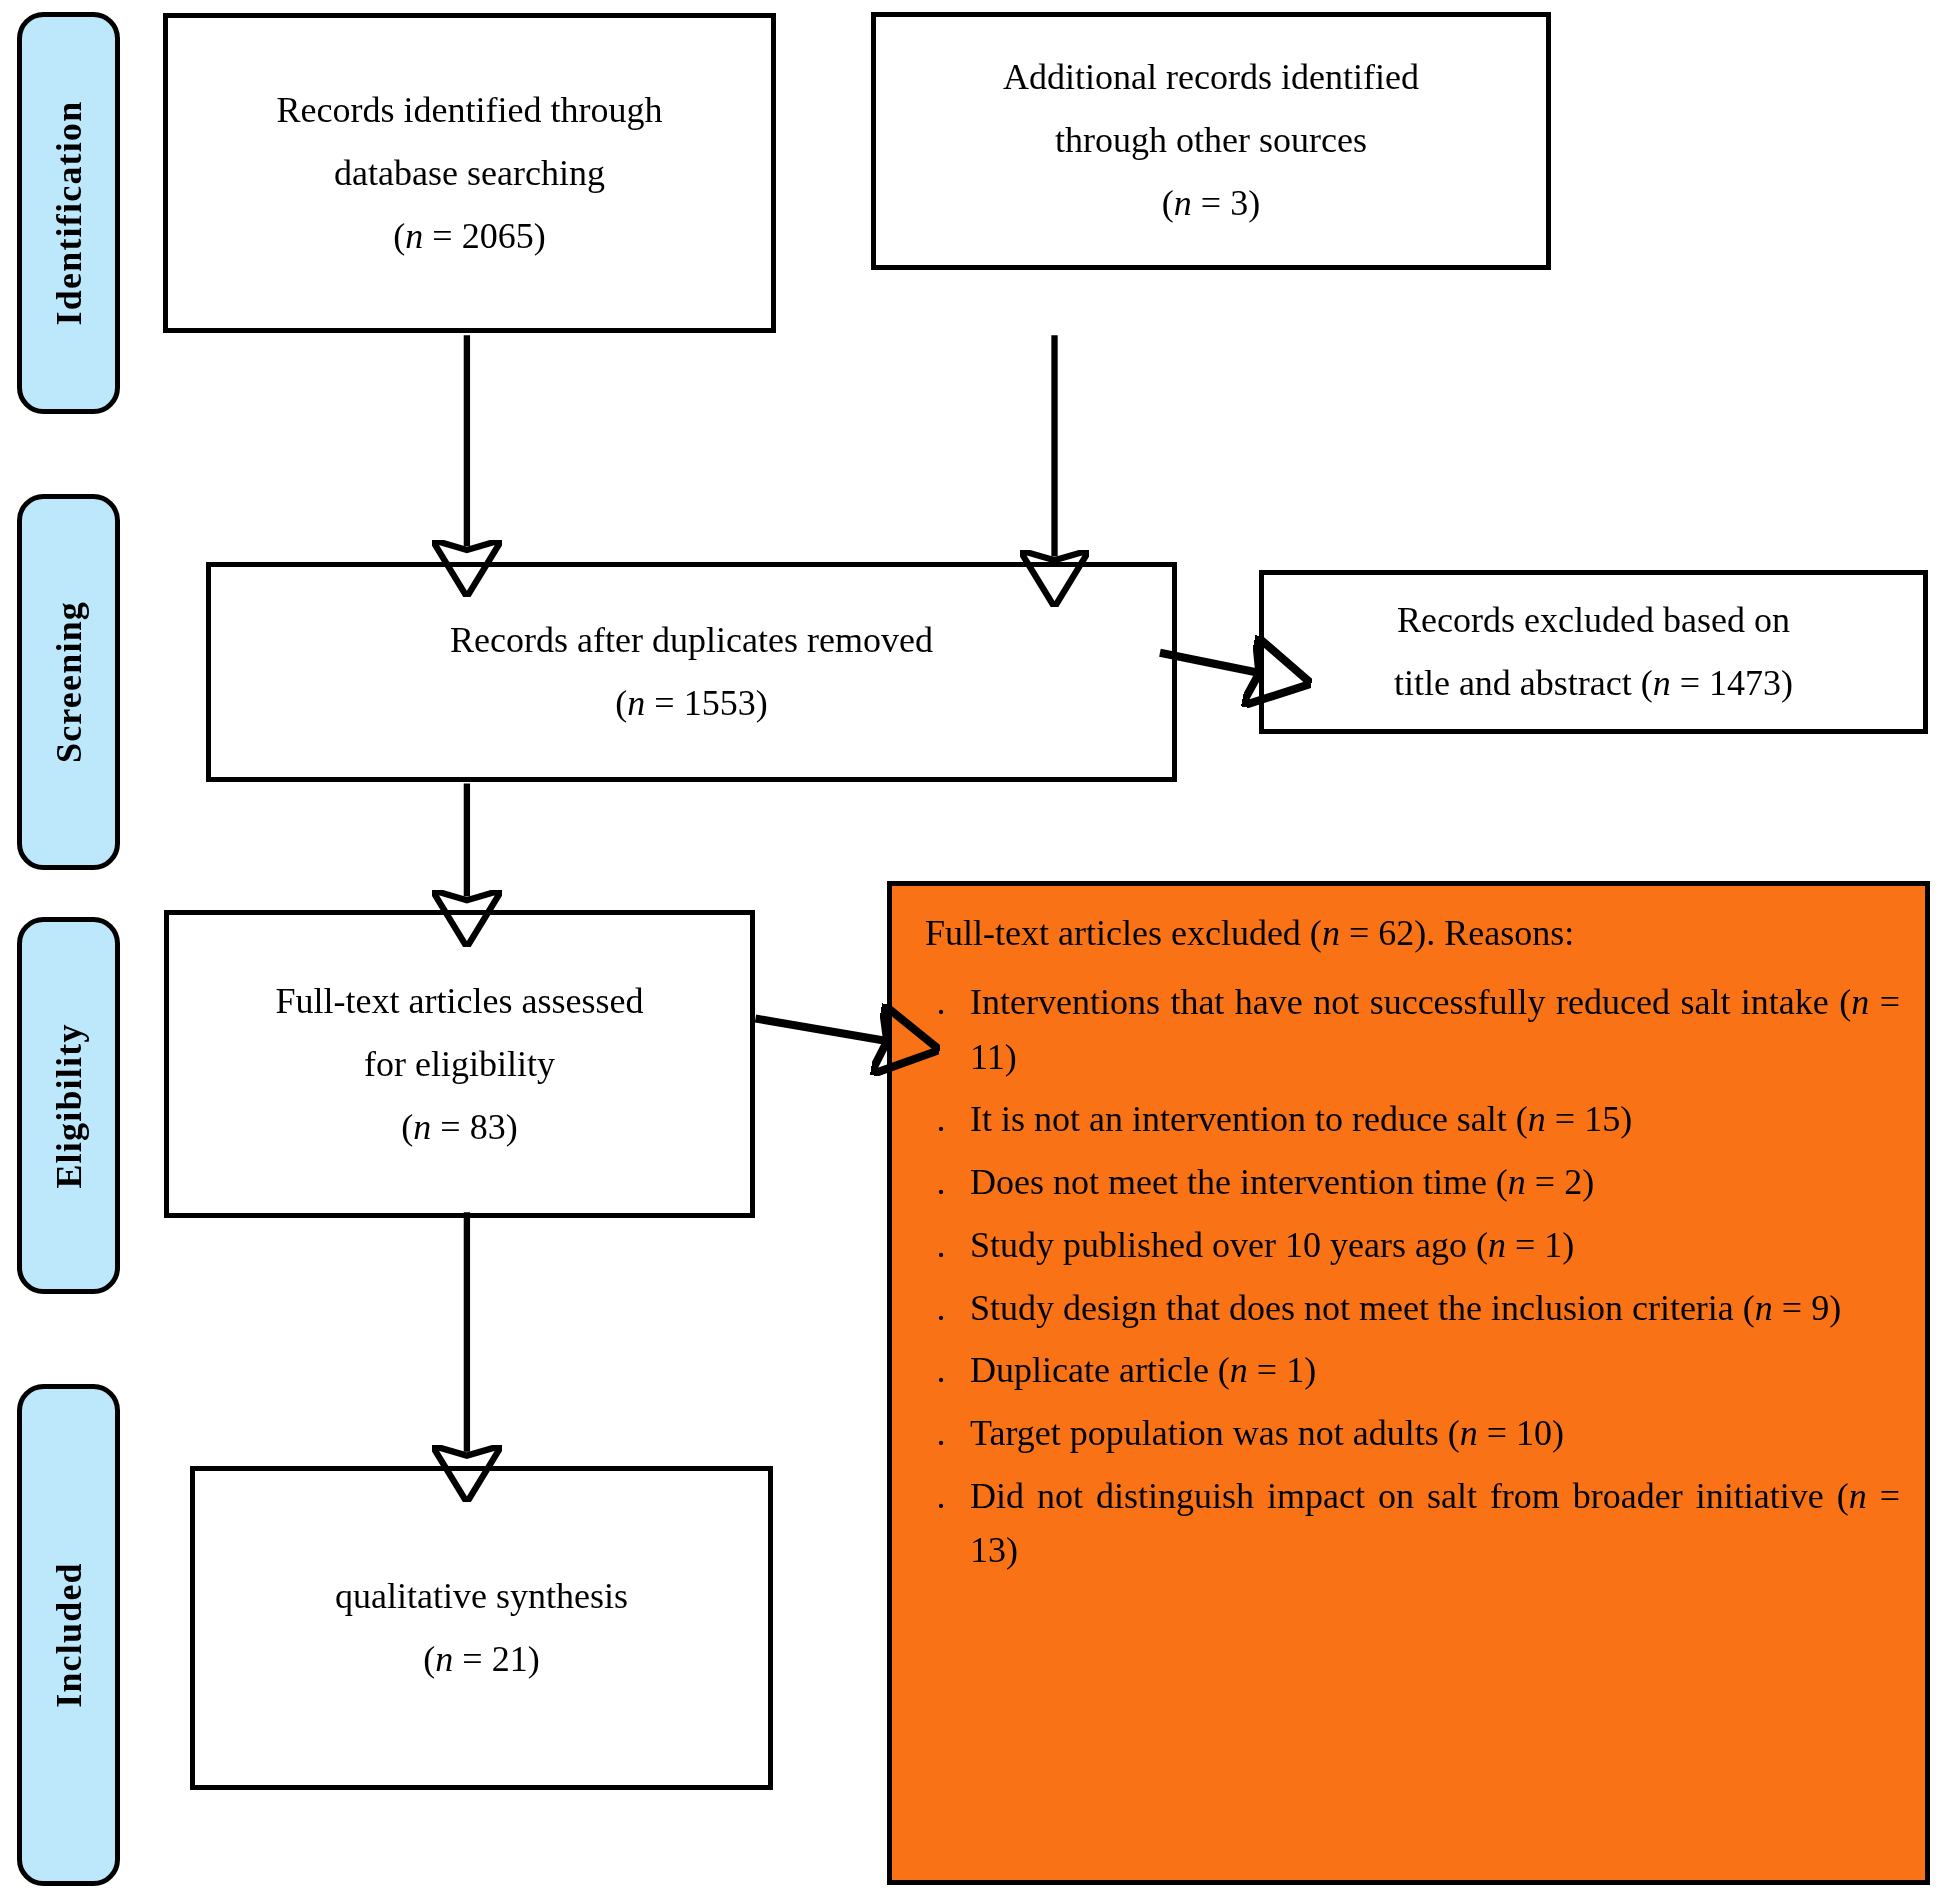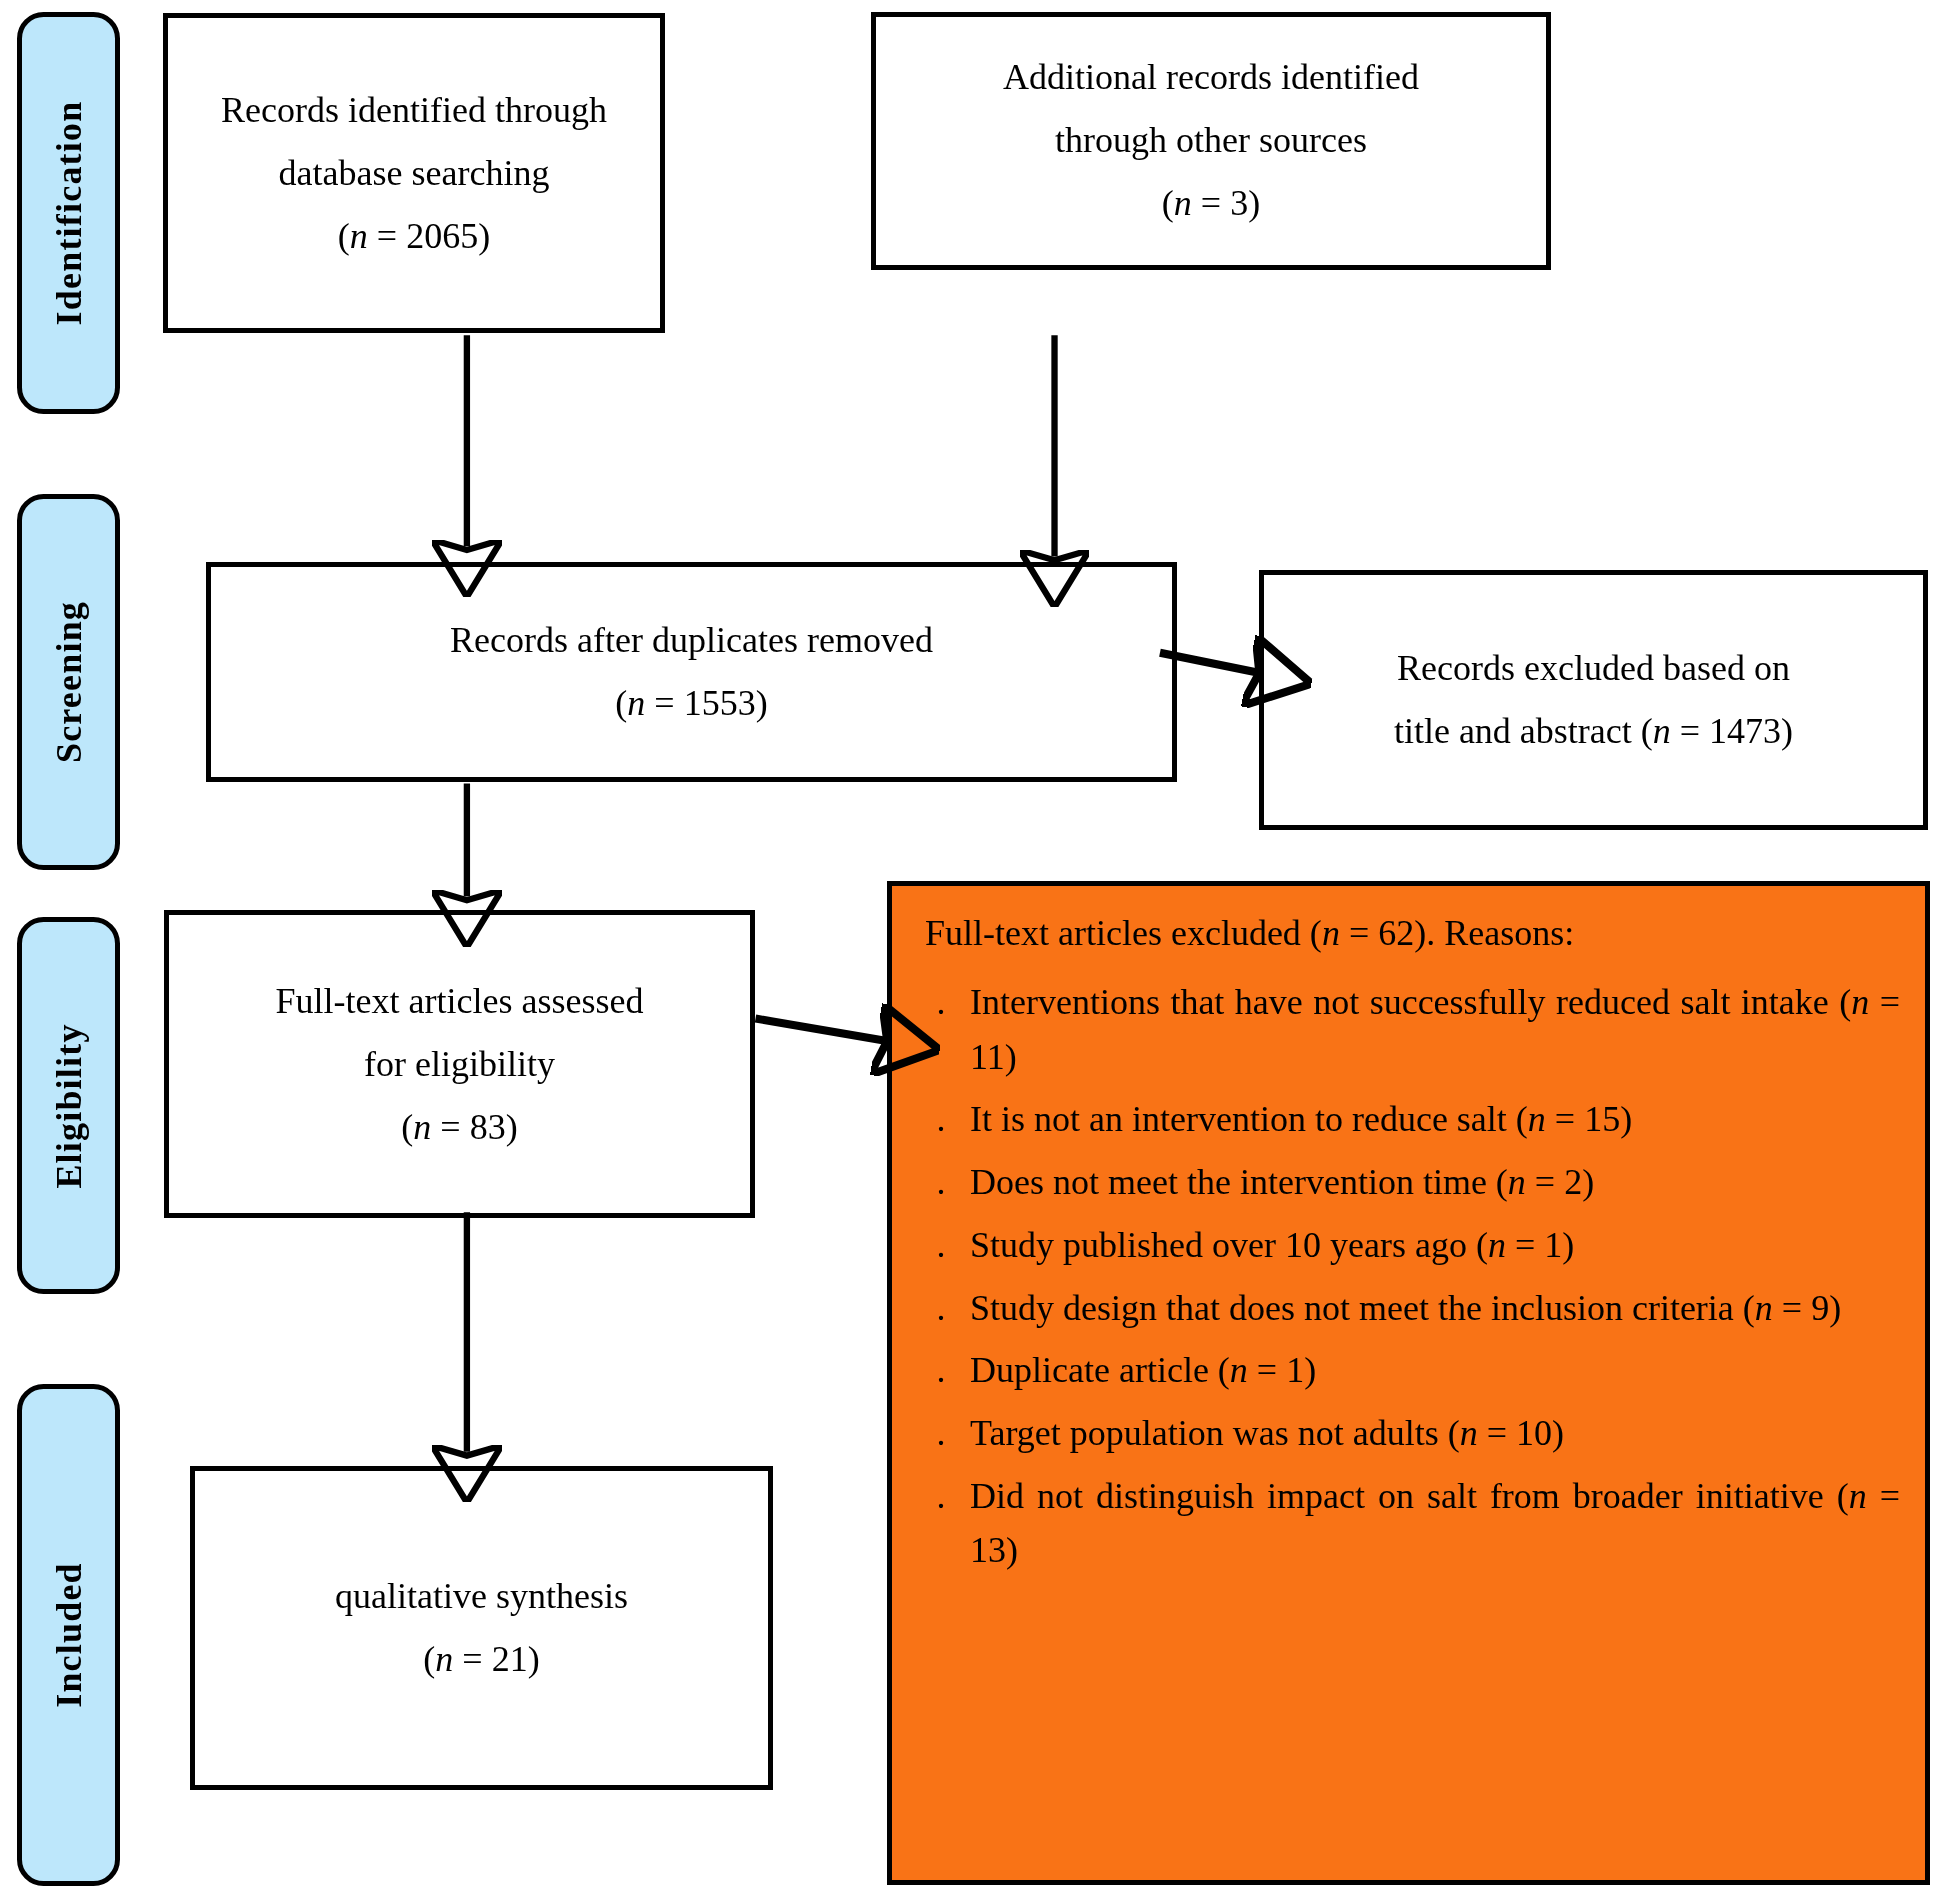--- a/index.html
+++ b/index.html
@@ -106,38 +106,38 @@
   </div>
 
   <div class="stage" style="left:17.3px;top:917px;width:103px;height:377px;">
     <span class="stage-label">Eligibility</span>
   </div>
 
   <div class="stage" style="left:17.3px;top:1384px;width:103px;height:502px;">
     <span class="stage-label">Included</span>
   </div>
 
-  <div class="box" style="left:163px;top:13.3px;width:502px;height:320px;">
+  <div class="box" style="left:163px;top:13.3px;width:613px;height:320px;">
     <div class="line">Records identified through</div>
     <div class="line">database searching</div>
     <div class="line"><span>(</span><span class="ital">n</span><span> = 2065)</span></div>
   </div>
 
   <div class="box" style="left:871px;top:11.5px;width:680px;height:258px;">
     <div class="line">Additional records identified</div>
     <div class="line">through other sources</div>
     <div class="line"><span>(</span><span class="ital">n</span><span> = 3)</span></div>
   </div>
 
   <div class="box" style="left:206px;top:562px;width:971px;height:220px;">
     <div class="line">Records after duplicates removed</div>
     <div class="line"><span>(</span><span class="ital">n</span><span> = 1553)</span></div>
   </div>
 
-  <div class="box" style="left:1259px;top:570px;width:669px;height:260px;">
+  <div class="box" style="left:1259px;top:570px;width:669px;height:164px;">
     <div class="line">Records excluded based on</div>
     <div class="line"><span>title and abstract (</span><span class="ital">n</span><span> = 1473)</span></div>
   </div>
 
   <div class="box" style="left:164px;top:910px;width:591px;height:308px;">
     <div class="line">Full-text articles assessed</div>
     <div class="line">for eligibility</div>
     <div class="line"><span>(</span><span class="ital">n</span><span> = 83)</span></div>
   </div>
 

